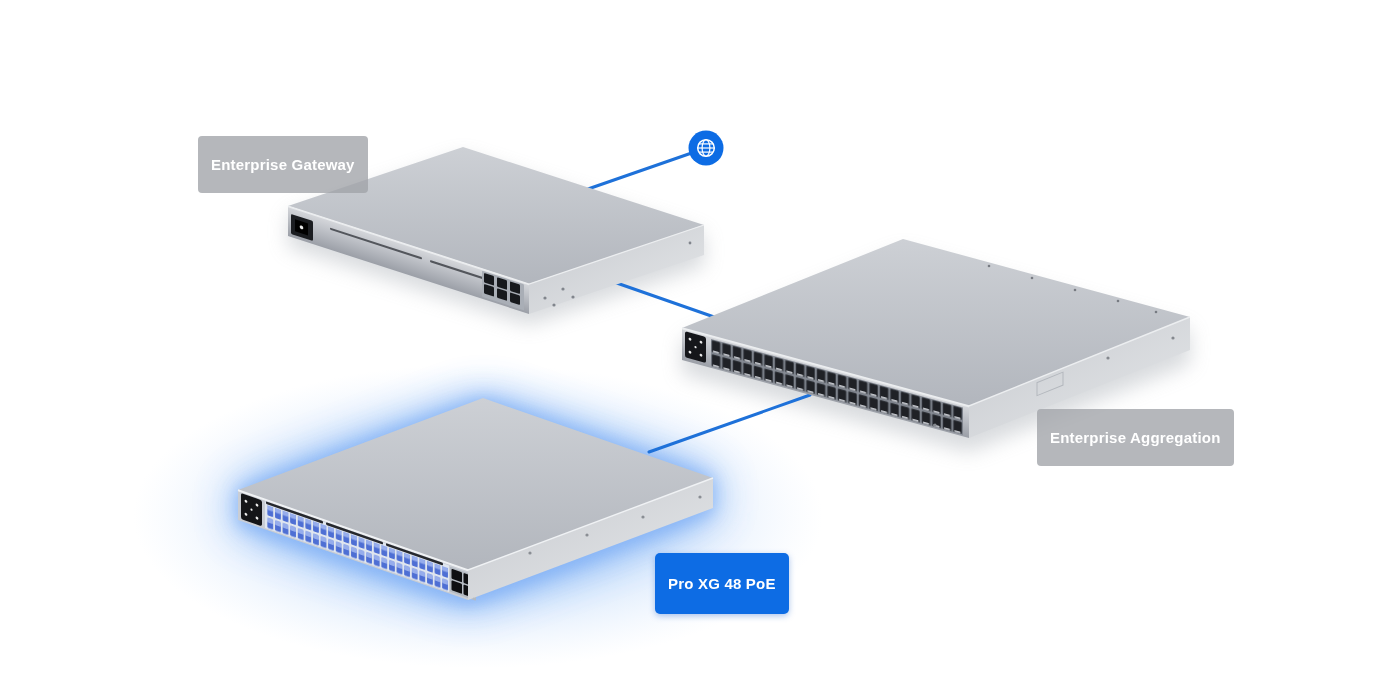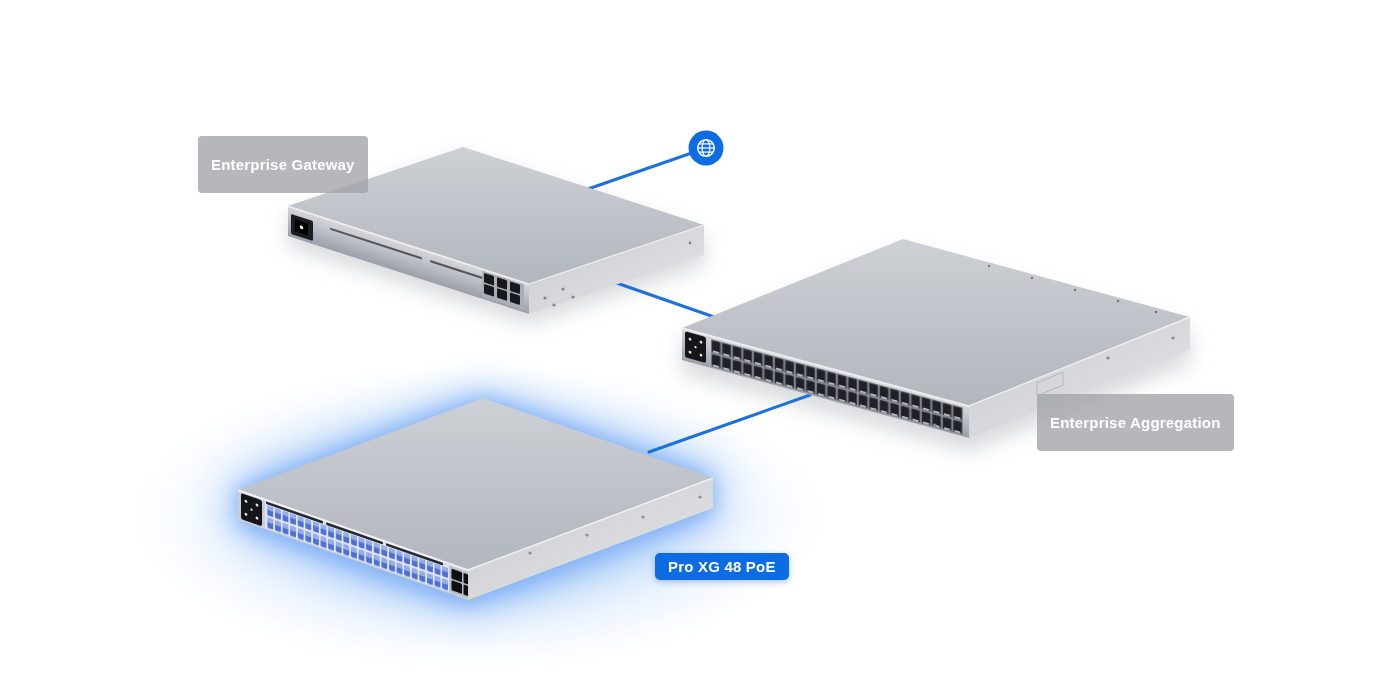--- a/index.html
+++ b/index.html
@@ -11,25 +11,25 @@
   .label{
     position:absolute;color:#ffffff;white-space:nowrap;cursor:pointer;
     -webkit-user-select:none;user-select:none;
   }
   .label.gray{
     background:rgba(160,163,168,.78);border-radius:4px;
     padding:20px 13px;font-size:15px;font-weight:600;letter-spacing:.2px;
   }
   .label.blue{
     background:#0d6ce4;border-radius:5px;
-    padding:5px 13px;font-size:15px;font-weight:700;letter-spacing:.2px;
+    padding:22px 13px;font-size:15px;font-weight:700;letter-spacing:.2px;
     box-shadow:0 2px 6px rgba(20,90,200,.35);
   }
   #lbl-gateway{left:198px;top:136px;}
-  #lbl-agg{left:1037px;top:394px;}
+  #lbl-agg{left:1037px;top:409px;}
   #lbl-proxg{left:655px;top:553px;}
 </style>
 </head>
 <body>
 
 <div class="stage">
 
 <svg width="1382" height="684" viewBox="0 0 1382 684">
   <defs>
     <linearGradient id="topFace" x1="0" y1="0" x2="0" y2="1">

